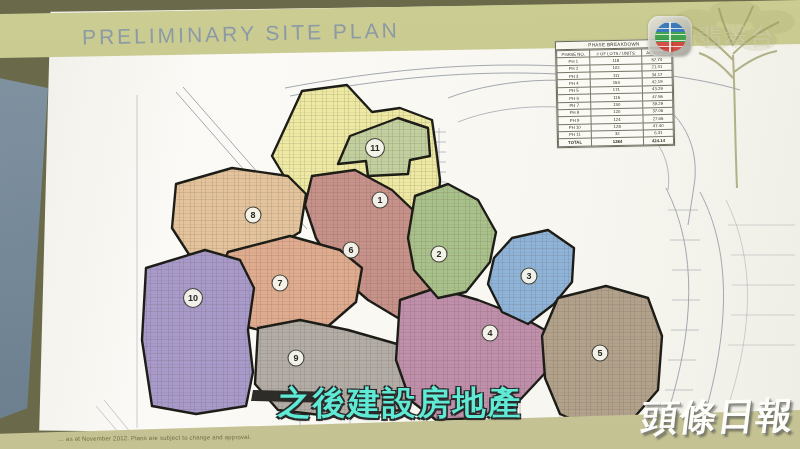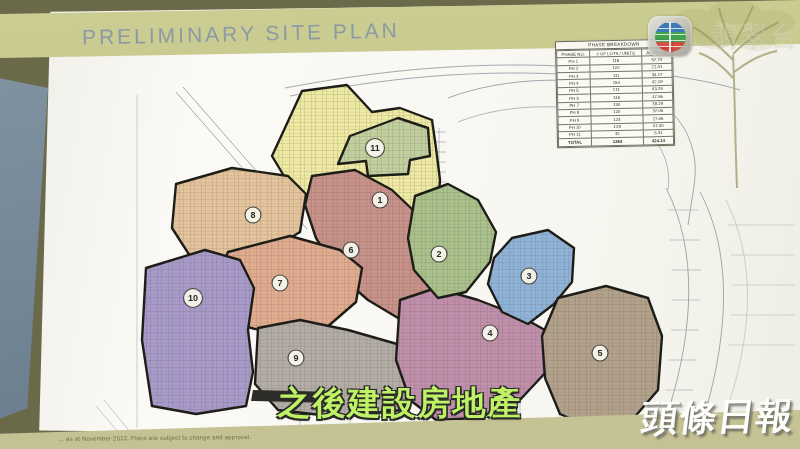--- a/index.html
+++ b/index.html
@@ -49,25 +49,25 @@
   .tvb-box{width:44px;height:41px;border-radius:11px;
     background:linear-gradient(145deg,#e8e8e2,#9a9a92);
     box-shadow:inset 0 0 3px rgba(255,255,255,.9),0 0 3px rgba(90,90,70,.4);
     display:flex;align-items:center;justify-content:center;}
   .tvb-globe{width:31px;height:30px;border-radius:50%;position:relative;overflow:hidden;
     background:linear-gradient(#2a6fc0 0 32%,#2f9e47 32% 66%,#cf3a33 66% 100%);}
   .tvb-globe:before{content:"";position:absolute;inset:0;
     background:repeating-linear-gradient(rgba(255,255,255,.8) 0 1.4px,transparent 1.4px 6px);}
   .tvb-globe:after{content:"";position:absolute;top:0;bottom:0;left:46%;width:2.4px;
     background:rgba(255,255,255,.85);}
-  .channel-name{margin-left:18px;font-size:28px;font-weight:400;letter-spacing:2px;
+  .channel-name{margin-left:6px;font-size:24px;font-weight:400;letter-spacing:2px;
     color:rgba(243,243,226,.38);text-shadow:0 0 1px rgba(120,120,80,.25);}
 
   .subtitle{position:absolute;left:400px;top:381px;transform:translateX(-50%);
-    white-space:nowrap;font-size:33px;font-weight:700;letter-spacing:2px;color:#bef264;
+    white-space:nowrap;font-size:33px;font-weight:700;letter-spacing:2px;color:#5eead4;
     text-shadow:-1.5px -1.5px 0 #2a2a2a,1.5px -1.5px 0 #2a2a2a,-1.5px 1.5px 0 #2a2a2a,
       1.5px 1.5px 0 #2a2a2a,0 2px 2px rgba(0,0,0,.4);}
   .press-logo{position:absolute;right:6px;top:392px;transform:skewX(-8deg) rotate(-1deg);
     font-size:37px;font-weight:900;color:#fdfdfa;letter-spacing:1px;
     text-shadow:3px 3px 2px rgba(70,70,62,.55),1px 1px 0 #aaa;}
 </style>
 </head>
 <body>
 
 <div class="scene">

